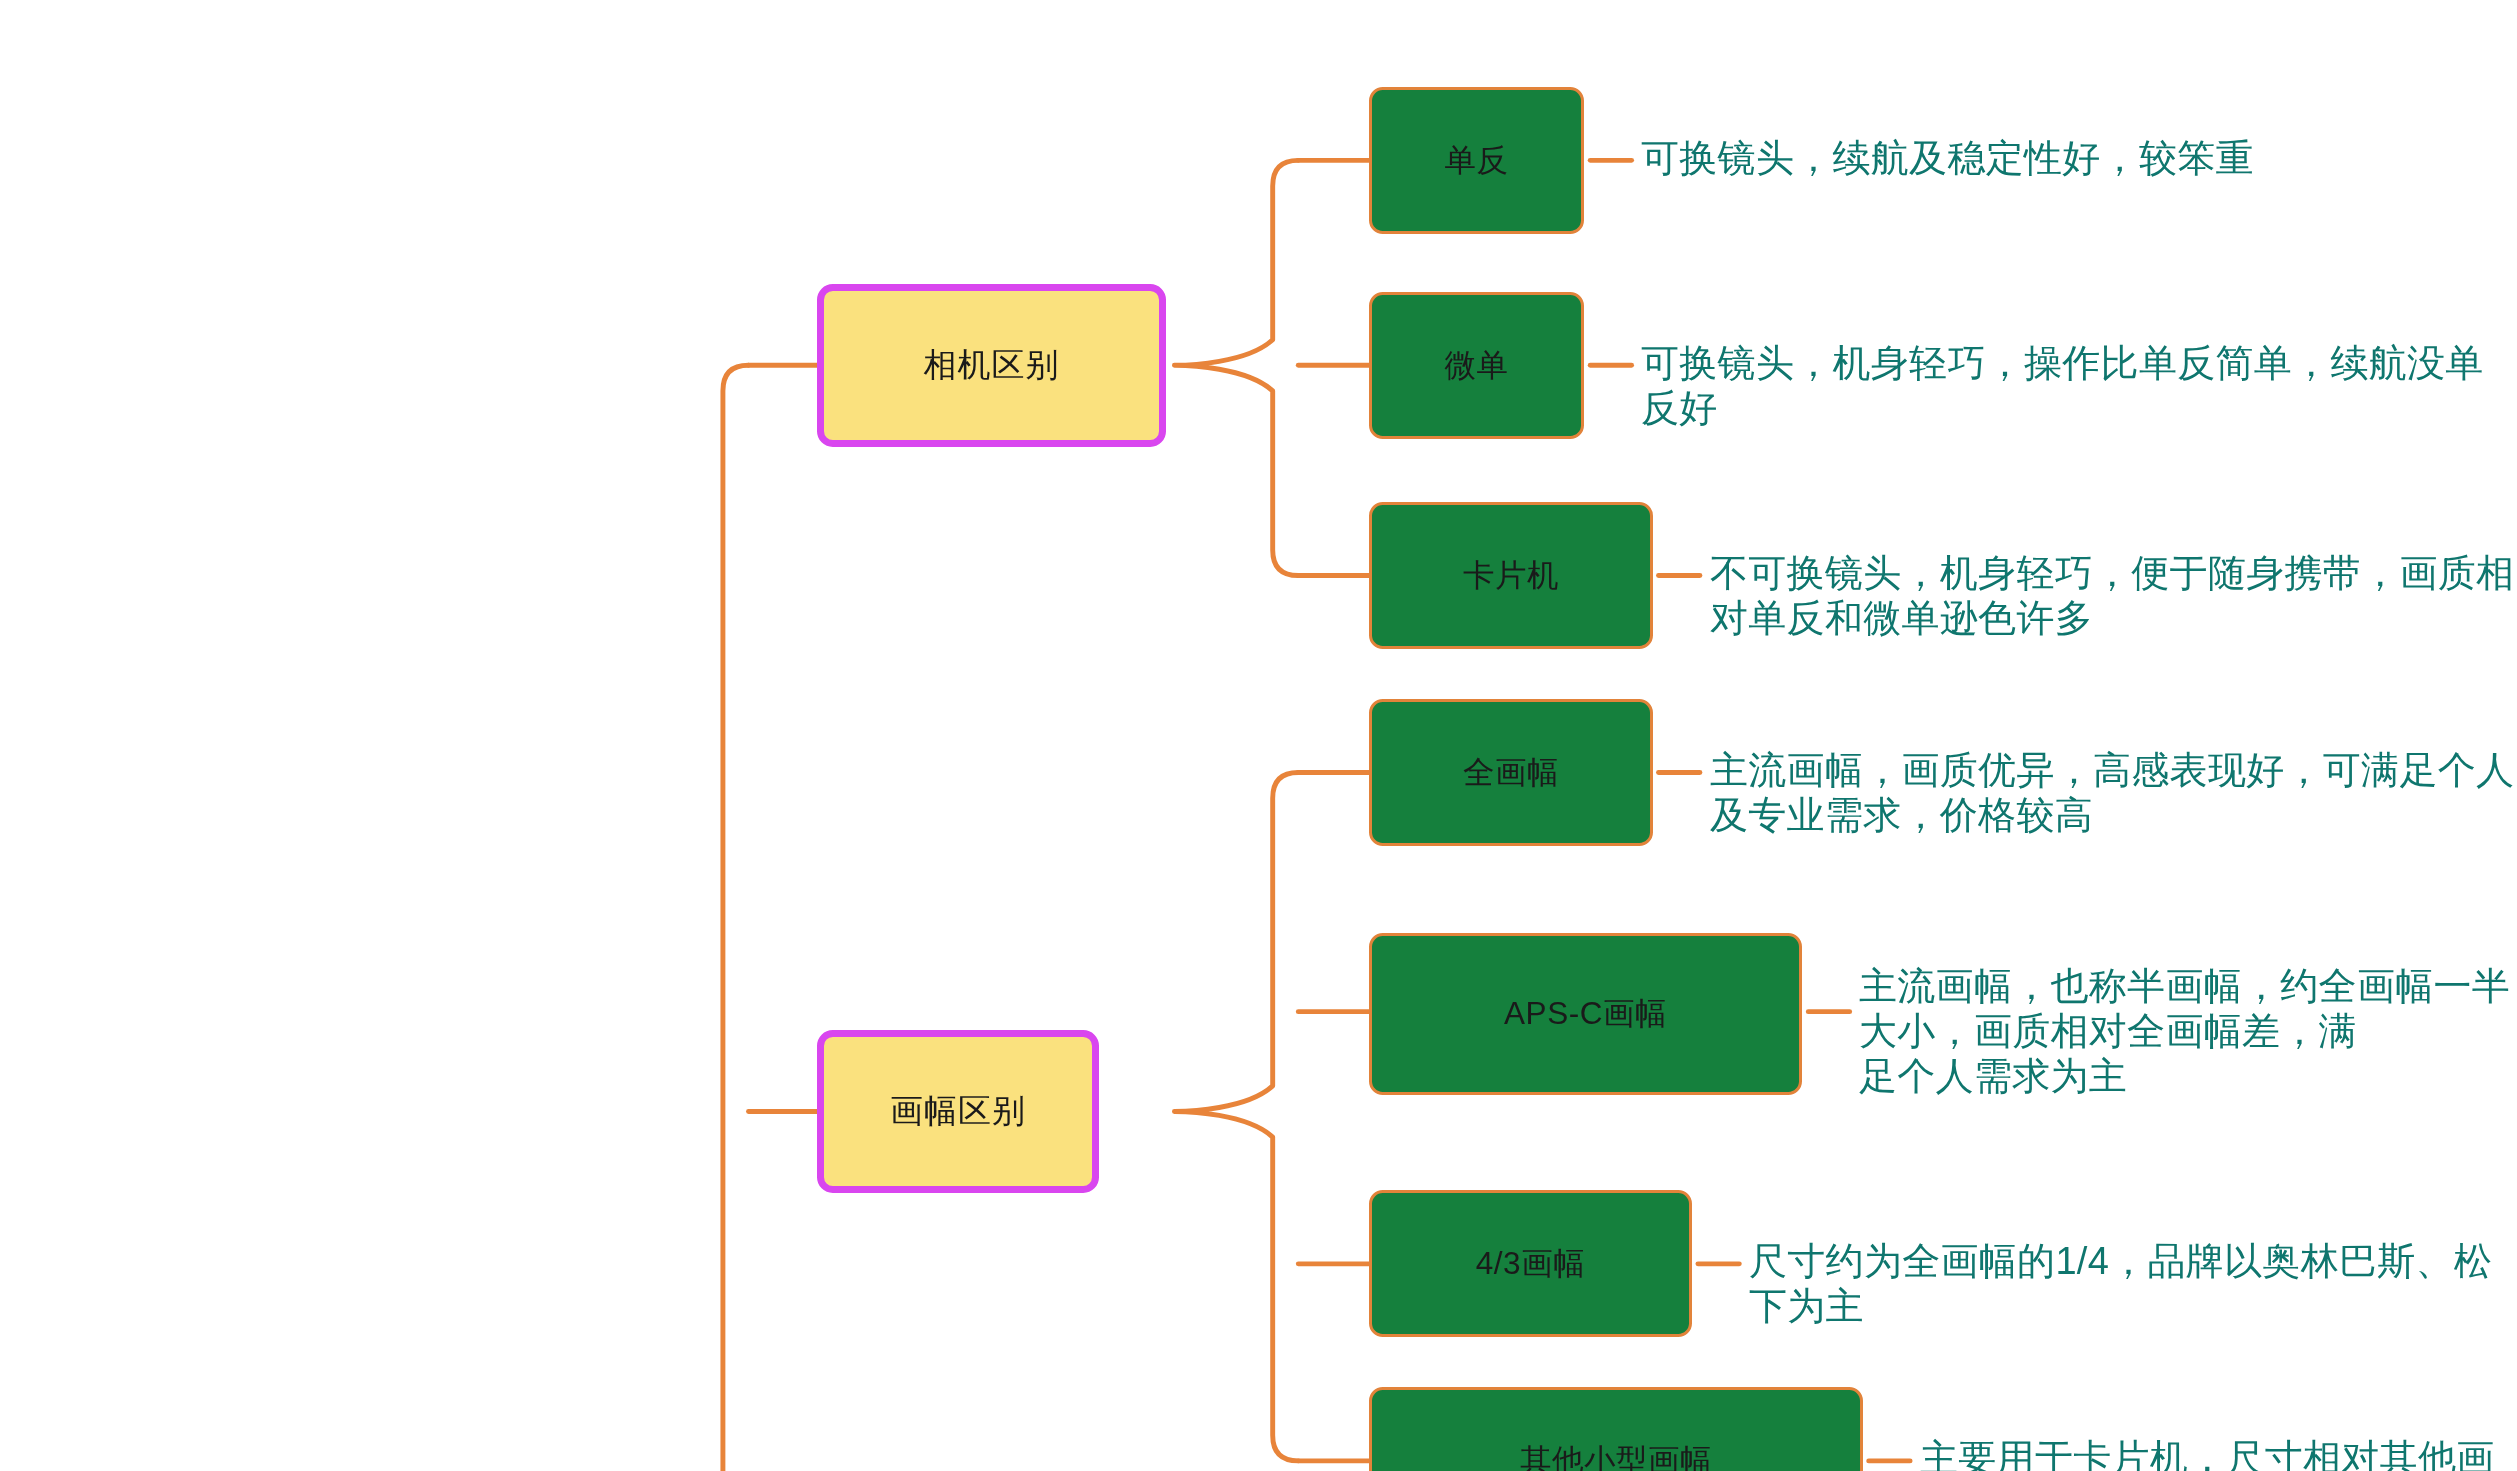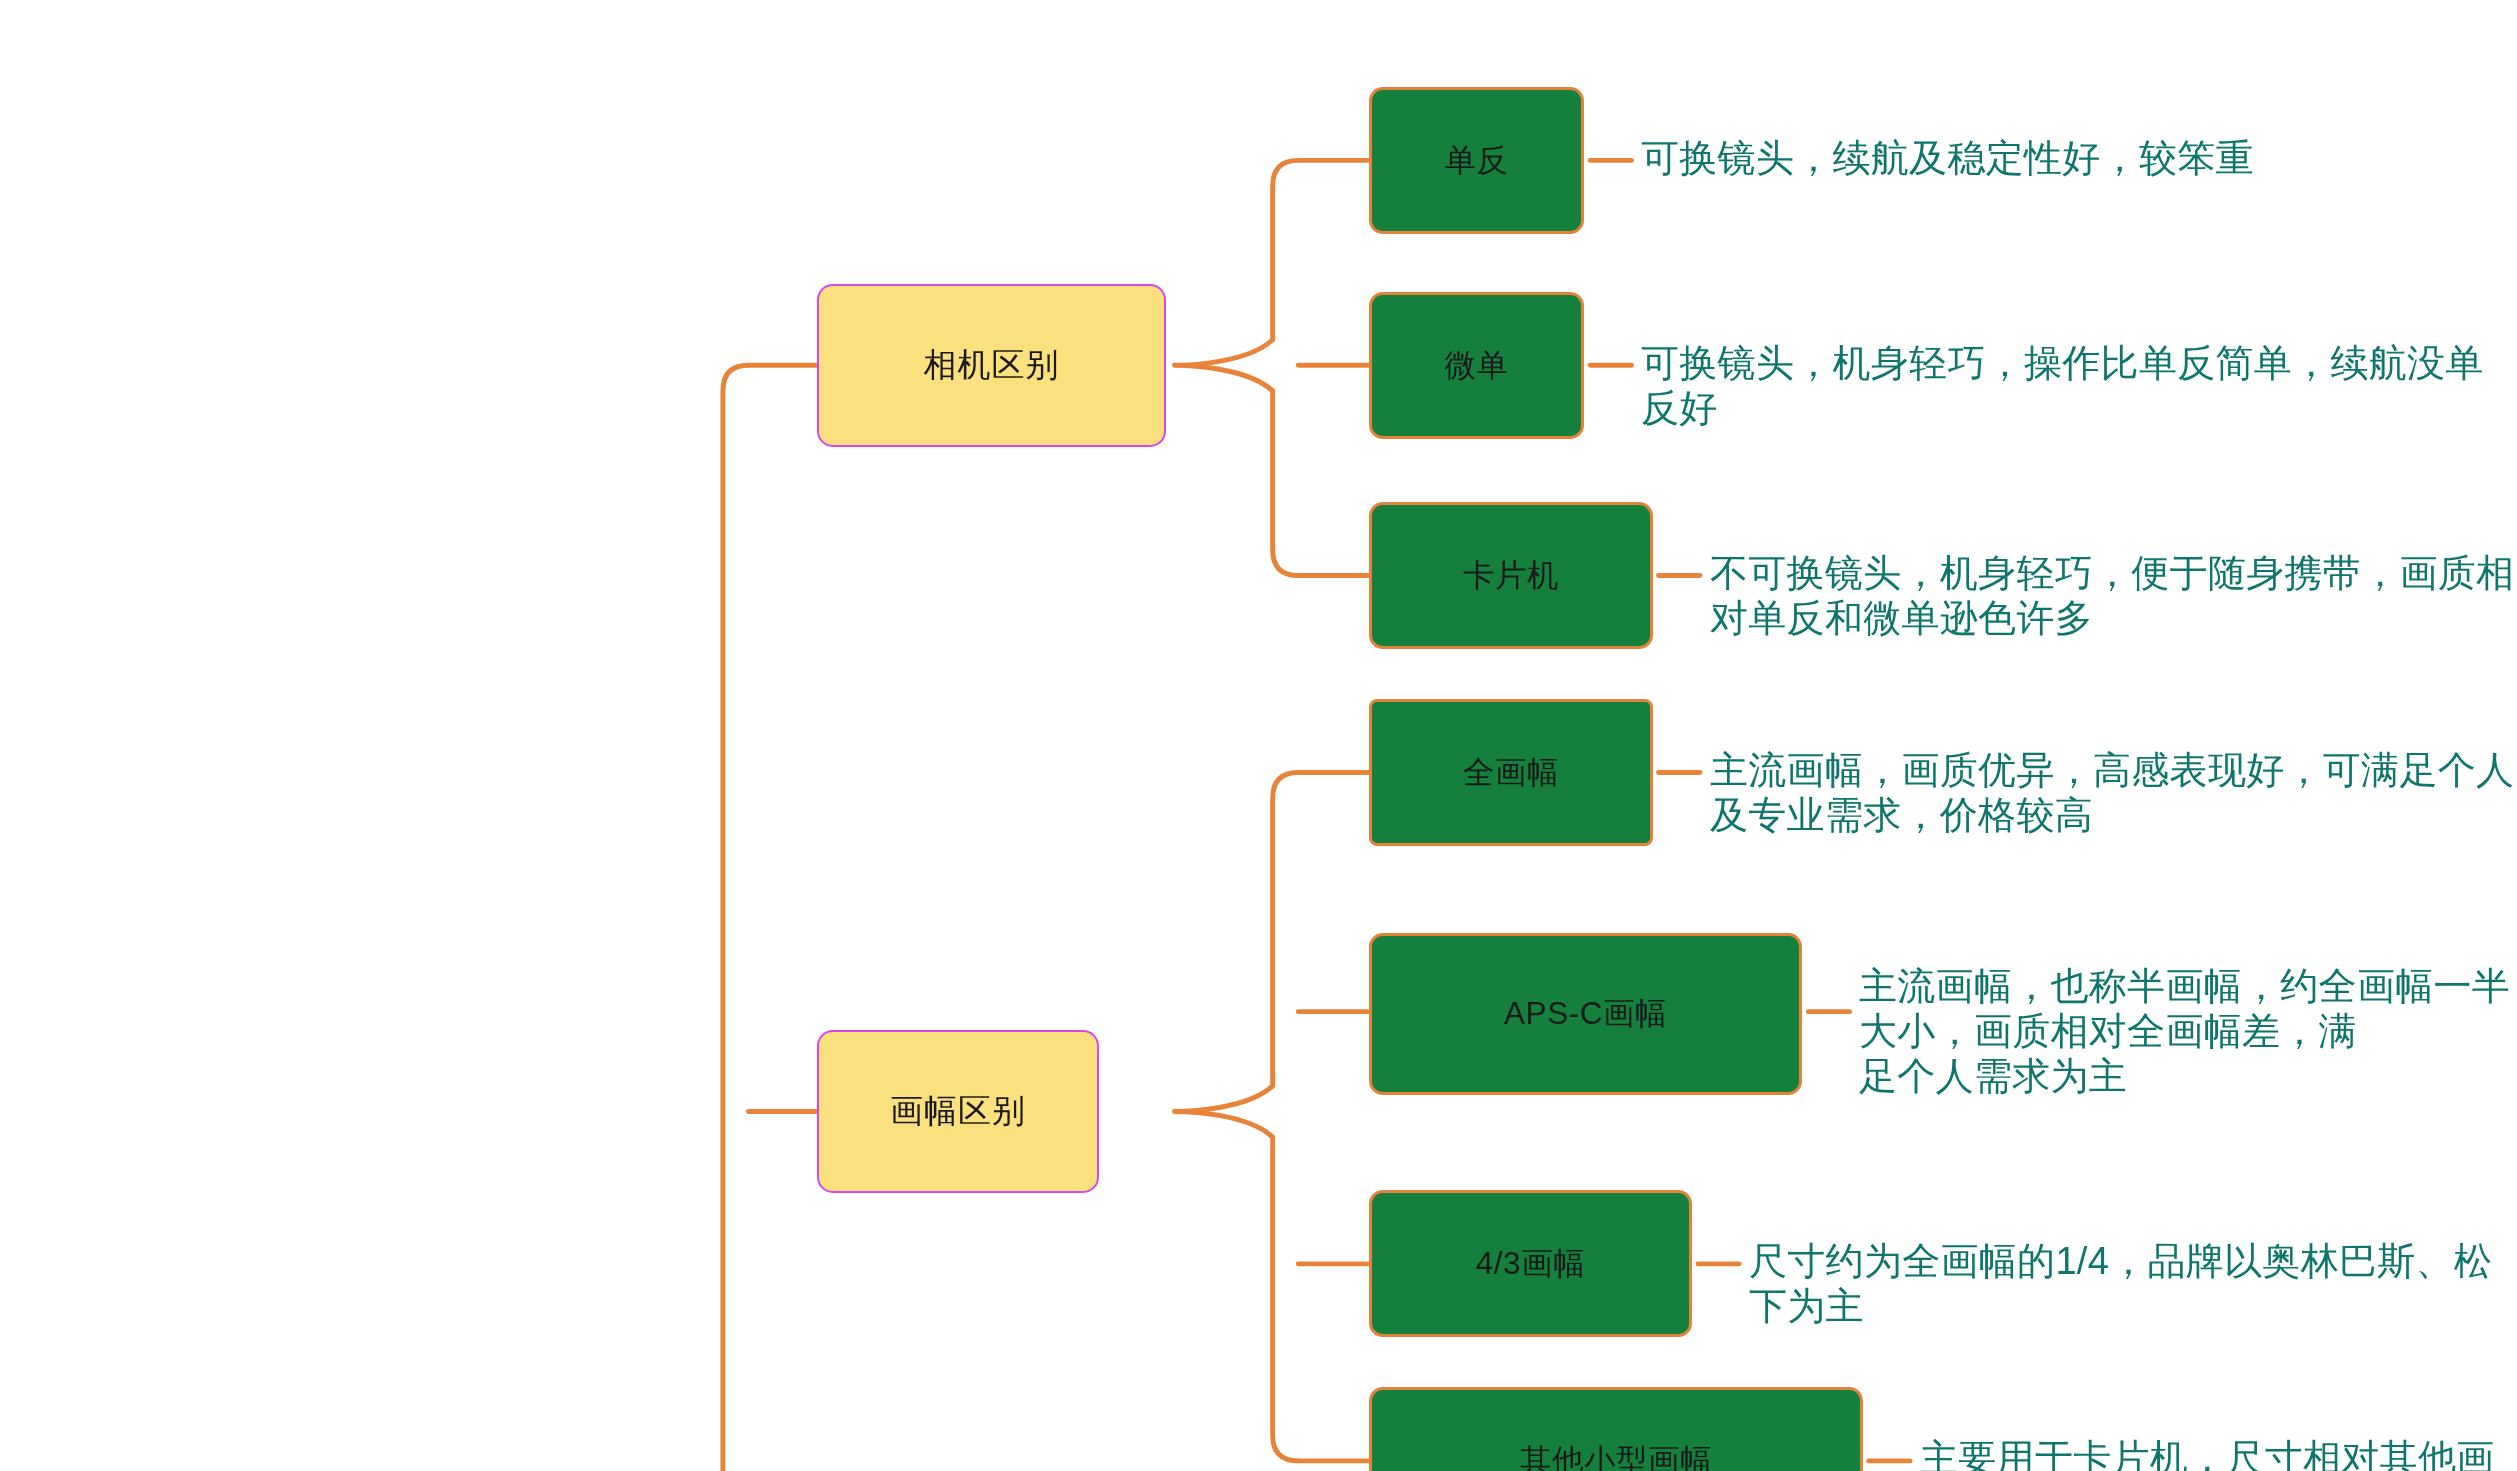--- a/index.html
+++ b/index.html
@@ -31,21 +31,21 @@
     position: absolute;
     box-sizing: border-box;
     display: flex;
     align-items: center;
     justify-content: center;
     white-space: nowrap;
     color: #1a1a1a;
   }
   .node-l1 {
     border-radius: 15.8px;
-    border: 2px solid #d946ef;
+    border: 7px solid #d946ef;
     background: #FAE17E;
     font-size: 33px;
     letter-spacing: 1px;
   }
   .node-l2 {
     border-radius: 13.8px;
     border: 3px solid #E2833A;
     background: #15803d;
     font-size: 31.5px;
     letter-spacing: 0.5px;
@@ -110,21 +110,21 @@
       </div>
       <div class="leaf-text" style="left: 1641px; top: 136px;">可换镜头，续航及稳定性好，较笨重</div>
       <div class="node node-l2" style="left: 1369px; top: 292px; width: 215px; height: 147px;">
         <span>微单</span>
       </div>
       <div class="leaf-text" style="left: 1641px; top: 341px;">可换镜头，机身轻巧，操作比单反简单，续航没单反好</div>
       <div class="node node-l2" style="left: 1369px; top: 502px; width: 284px; height: 147px;">
         <span>卡片机</span>
       </div>
       <div class="leaf-text" style="left: 1710px; top: 551px;">不可换镜头，机身轻巧，便于随身携带，画质相对单反和微单逊色许多</div>
-      <div class="node node-l2" style="left: 1369px; top: 699px; width: 284px; height: 147px; border-radius: 8px;">
+      <div class="node node-l2" style="left: 1369px; top: 699px; width: 284px; height: 147px;">
         <span>全画幅</span>
       </div>
       <div class="leaf-text" style="left: 1710px; top: 748px;">主流画幅，画质优异，高感表现好，可满足个人及专业需求，价格较高</div>
       <div class="node node-l2" style="left: 1369px; top: 933px; width: 433px; height: 162px;">
         <span>APS-C画幅</span>
       </div>
       <div class="leaf-text" style="left: 1859px; top: 964px;">主流画幅，也称半画幅，约全画幅一半大小，画质相对全画幅差，满
 足个人需求为主</div>
       <div class="node node-l2" style="left: 1369px; top: 1190px; width: 323px; height: 147px;">
         <span>4/3画幅</span>

